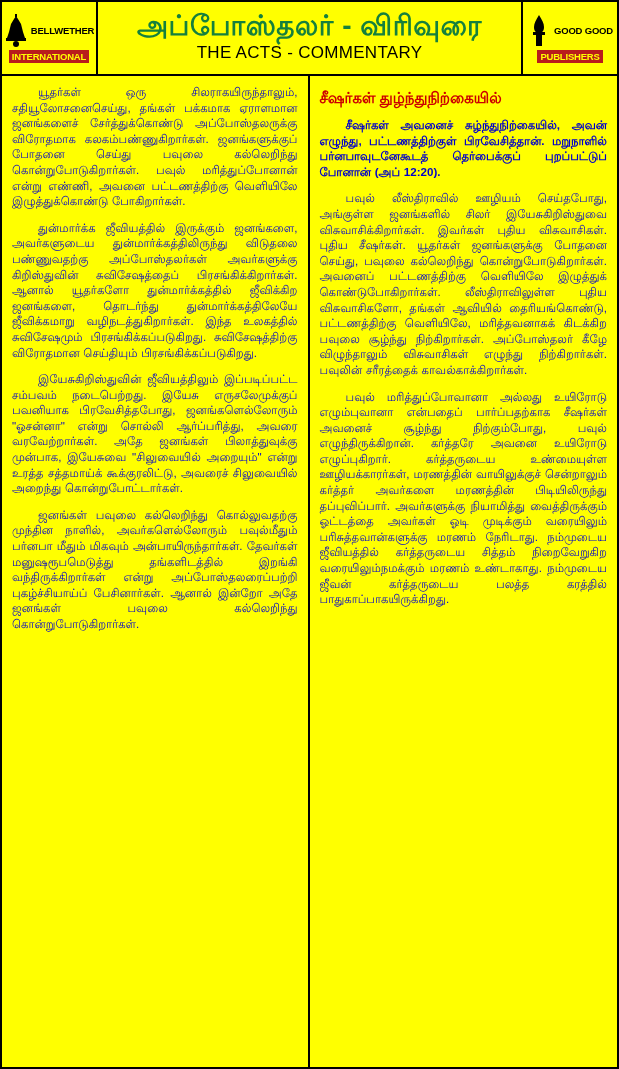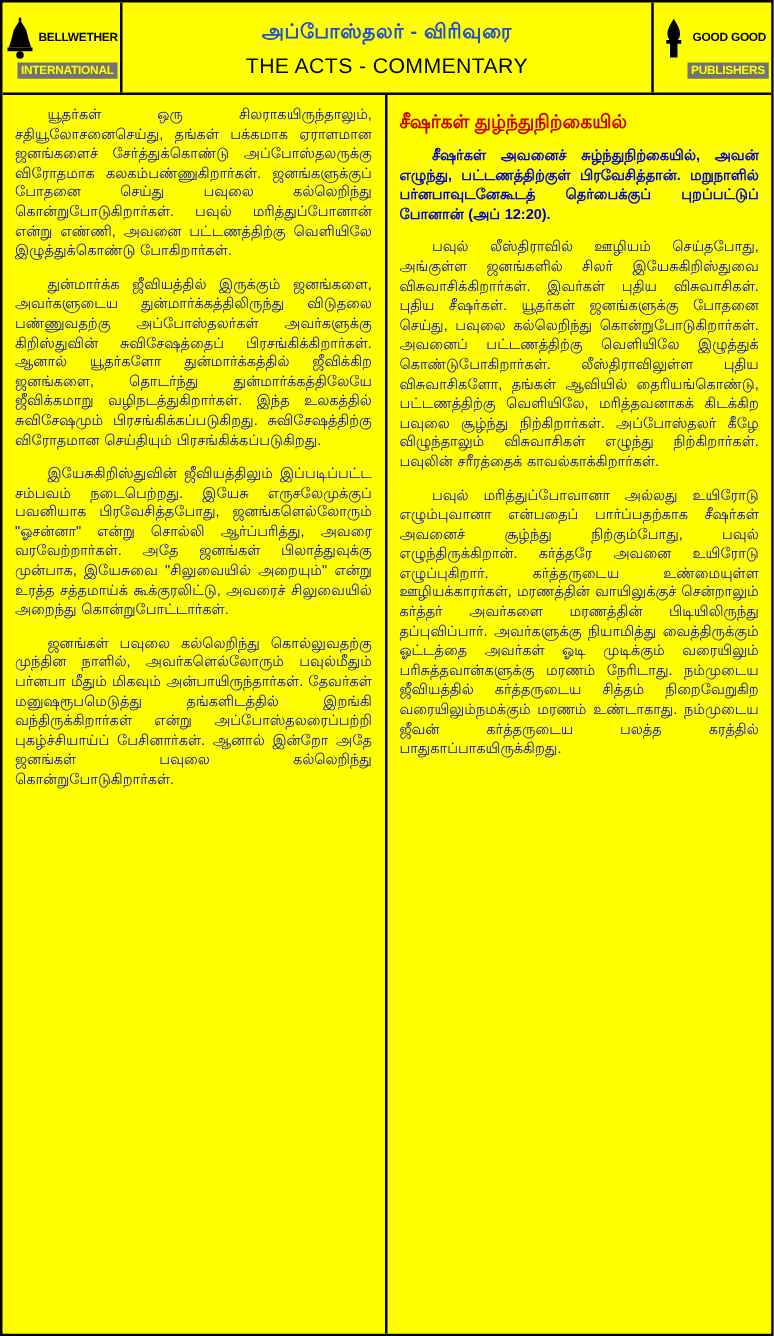--- a/index.html
+++ b/index.html
@@ -22,21 +22,21 @@
     display: flex;
     align-items: stretch;
     border-bottom: 2px solid #000000;
     height: 74px;
   }
   .logo-box {
     width: 96px;
     border-right: 2px solid #000000;
     display: flex;
     flex-direction: column;
-    align-items: flex-end;
+    align-items: center;
     justify-content: center;
     padding: 2px;
   }
   .logo-box.right {
     border-right: none;
     border-left: 2px solid #000000;
   }
   .logo-row {
     display: flex;
     align-items: center;
@@ -57,37 +57,37 @@
     text-align: center;
     color: #000;
   }
   .logo-sub {
     font-weight: bold;
     font-size: 9.5px;
     letter-spacing: -0.2px;
     line-height: 11px;
     text-align: center;
     color: #000;
-    background: #737373;
+    background: #b91c1c;
     color: #ffff00;
     padding: 1px 3px;
     margin-top: 2px;
   }
   .header-titles {
     flex: 1;
     display: flex;
     flex-direction: column;
     align-items: center;
     justify-content: center;
     gap: 5px;
   }
   .title-tamil {
-    font-size: 16px;
+    font-size: 28px;
     font-weight: bold;
-    color: #1d4ed8;
+    color: #15803d;
     letter-spacing: 0.5px;
     line-height: 24px;
   }
   .title-english {
     font-size: 17px;
     font-weight: normal;
     color: #000000;
     letter-spacing: 0.3px;
   }
   

